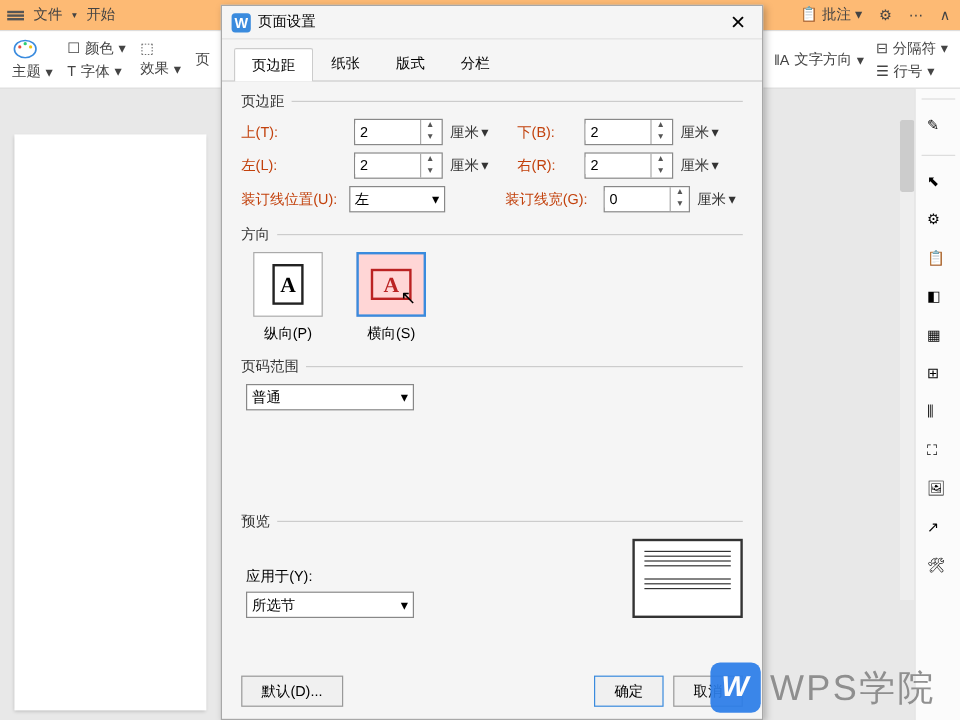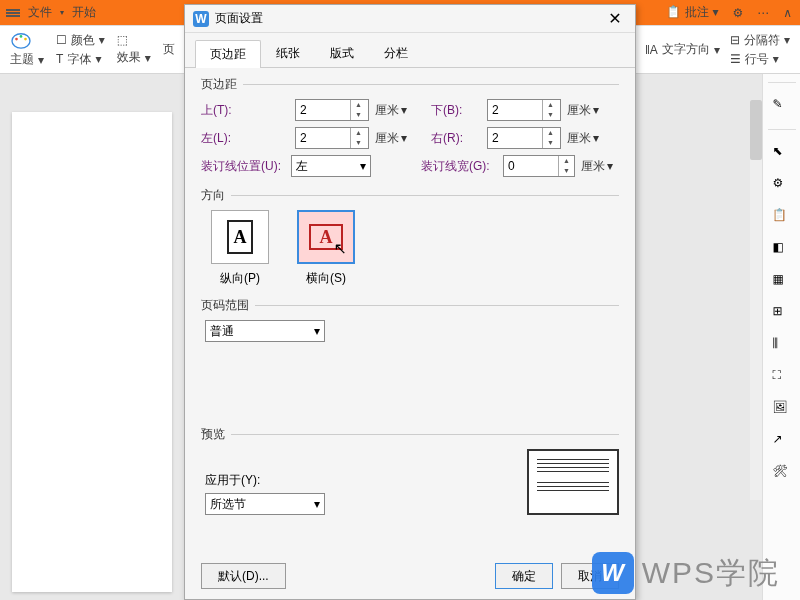--- a/index.html
+++ b/index.html
@@ -1,18 +1,18 @@
 <!DOCTYPE html>
 <html><head>
 <meta charset="utf-8">
 <style>
 * { box-sizing: border-box; margin: 0; padding: 0; font-family: "Microsoft YaHei", sans-serif; font-size: 12px; }
 body { background: #f0f0f0; width: 800px; height: 600px; overflow: hidden; position: relative; }
 
-.topbar { background: #f97316; height: 26px; display: flex; align-items: center; padding: 0 6px; gap: 8px; border-bottom: 1px solid #ddd; }
+.topbar { background: #fdba74; height: 26px; display: flex; align-items: center; padding: 0 6px; gap: 8px; border-bottom: 1px solid #ddd; }
 .topbar .menu-icon { width: 14px; height: 10px; display: inline-block; }
 .topbar .menu-icon span { display:block; height:1.5px; background:#555; margin:1.5px 0; }
 .topbar span { color: #444; }
 .dropdown-arrow { font-size: 8px; color: #888; }
 
 .ribbon { background: #fff; height: 48px; display: flex; align-items: center; padding: 0 10px; gap: 12px; border-bottom: 1px solid #d6d6d6; }
 .ribbon-group { display: flex; flex-direction: column; gap: 2px; }
 .ribbon-item { display: flex; align-items: center; gap: 4px; color: #444; }
 .palette-icon { width: 22px; height: 18px; }
 .ribbon-right { margin-left: auto; display: flex; gap: 10px; align-items: center; }
@@ -35,29 +35,29 @@
 .tab.active { background: #fff; border-color: #ccc; border-radius: 2px 2px 0 0; position: relative; top: 1px; }
 
 .dialog-body { padding: 8px 16px; }
 
 .fieldset { border: none; margin-bottom: 10px; }
 .fieldset-title { display: flex; align-items: center; margin-bottom: 6px; }
 .fieldset-title .label { color: #333; margin-right: 6px; }
 .fieldset-title .line { flex: 1; height: 1px; background: #ccc; }
 
 .row { display: flex; align-items: center; gap: 6px; margin-bottom: 6px; }
-.field-label { width: 88px; color: #701a75; }
+.field-label { width: 88px; color: #c2410c; }
 .num-input { width: 74px; height: 22px; border: 1px solid #888; background: #fff; display: flex; align-items: center; }
 .num-input input { border: none; width: 54px; padding: 0 4px; outline: none; }
 .num-input .spinners { width: 16px; display: flex; flex-direction: column; border-left: 1px solid #aaa; }
 .num-input .spinners div { height: 10px; font-size: 7px; text-align: center; line-height: 10px; cursor: pointer; color: #555; }
 .unit-sel { width: 40px; display: flex; align-items: center; gap: 2px; color: #333; cursor: pointer; }
 
 .select { width: 84px; height: 22px; border: 1px solid #888; background: #fff; display: flex; align-items: center; padding: 0 4px; justify-content: space-between; cursor: pointer; }
-.select.wide { width: 120px; }
+.select.wide { width: 140px; }
 
 .orient-row { display: flex; gap: 28px; margin: 4px 0 0 10px; }
 .orient-item { display: flex; flex-direction: column; align-items: center; gap: 6px; }
 .orient-box { width: 58px; height: 54px; border: 1px solid #aaa; background: #fff; display: flex; align-items: center; justify-content: center; position: relative; }
 .orient-box.selected { border: 2px solid #3a8bde; background: #ffd6d6; }
 .orient-box .letter-portrait { width: 26px; height: 34px; border: 2px solid #222; display: flex; align-items: center; justify-content: center; font-size: 18px; font-weight: bold; font-family: serif; }
 .orient-box .letter-landscape { width: 34px; height: 26px; border: 2px solid #b22; display: flex; align-items: center; justify-content: center; font-size: 18px; font-weight: bold; font-family: serif; color: #b22; }
 .cursor-arrow { position: absolute; right: 6px; bottom: 4px; font-size: 16px; color: #000; }
 
 .preview-box { width: 92px; height: 66px; border: 2px solid #333; background: #fff; margin-left: auto; padding: 8px; display: flex; flex-direction: column; gap: 3px; }

